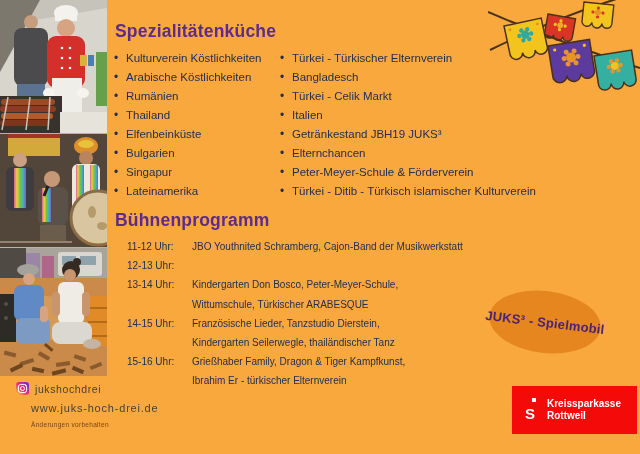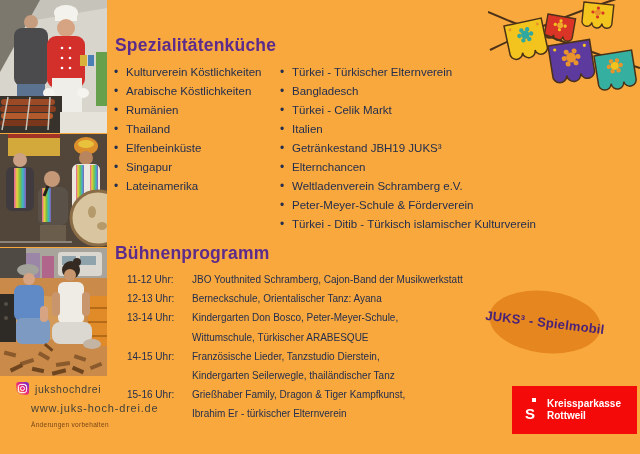--- a/index.html
+++ b/index.html
@@ -12,21 +12,21 @@
   }
   
   .photo-col{position:absolute;left:0;top:0;width:107px;}
   .photo{width:107px;overflow:hidden;margin-bottom:1px;line-height:0;background:#efe9dc;}
   
   .content{position:absolute;left:113px;top:0;width:527px;color:#242E4E;}
   .section-title{
     margin:0 0 0 2px;
     font-size:17.5px;font-weight:bold;color:#5D2B8C;letter-spacing:0.2px;
   }
-  .kitchen-title{padding-top:35px;}
+  .kitchen-title{padding-top:21px;}
   .stage-title{padding-top:9px;}
   .lists{display:flex;margin-top:7px;}
   .lists ul{
     list-style:none;margin:0;padding:0;
     font-size:11.5px;line-height:19px;white-space:nowrap;
   }
   .lists ul li{position:relative;padding-left:13px;}
   .lists ul li::before{content:"•";position:absolute;left:1px;top:0;font-size:12px;}
   .list-left{margin-left:12px;width:166px;flex:0 0 166px;}
   .list-right{margin-left:0;}
@@ -263,49 +263,46 @@
 
   <div class="content">
     <h1 class="section-title kitchen-title">Spezialitätenküche</h1>
     <div class="lists">
       <ul class="list-left">
         <li>Kulturverein Köstlichkeiten</li>
         <li>Arabische Köstlichkeiten</li>
         <li>Rumänien</li>
         <li>Thailand</li>
         <li>Elfenbeinküste</li>
+        <li>Bulgarien</li>
         <li>Singapur</li>
         <li>Lateinamerika</li>
       </ul>
       <ul class="list-right">
         <li>Türkei - Türkischer Elternverein</li>
         <li>Bangladesch</li>
         <li>Türkei - Celik Markt</li>
         <li>Italien</li>
         <li>Getränkestand JBH19 JUKS³</li>
         <li>Elternchancen</li>
-        <li>Weltladenverein Schramberg e.V.</li>
         <li>Peter-Meyer-Schule &amp; Förderverein</li>
         <li>Türkei - Ditib - Türkisch islamischer Kulturverein</li>
       </ul>
     </div>
 
     <h1 class="section-title stage-title">Bühnenprogramm</h1>
     <div class="schedule">
       <div class="sched-row">
         <div class="sched-time">11-12 Uhr:</div>
         <div class="sched-desc">
           <div>JBO Youthnited Schramberg, Cajon-Band der Musikwerkstatt</div>
         </div>
       </div>
       <div class="sched-row">
         <div class="sched-time">12-13 Uhr:</div>
-        <div class="sched-desc">
-          <div>Berneckschule, Orientalischer Tanz: Ayana</div>
-        </div>
       </div>
       <div class="sched-row">
         <div class="sched-time">13-14 Uhr:</div>
         <div class="sched-desc">
           <div>Kindergarten Don Bosco, Peter-Meyer-Schule,</div>
           <div>Wittumschule, Türkischer ARABESQUE</div>
         </div>
       </div>
       <div class="sched-row">
         <div class="sched-time">14-15 Uhr:</div>

